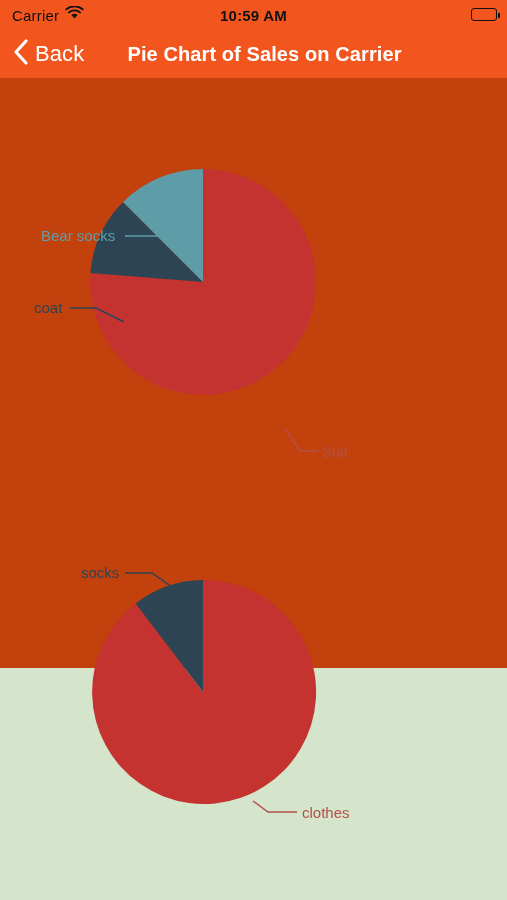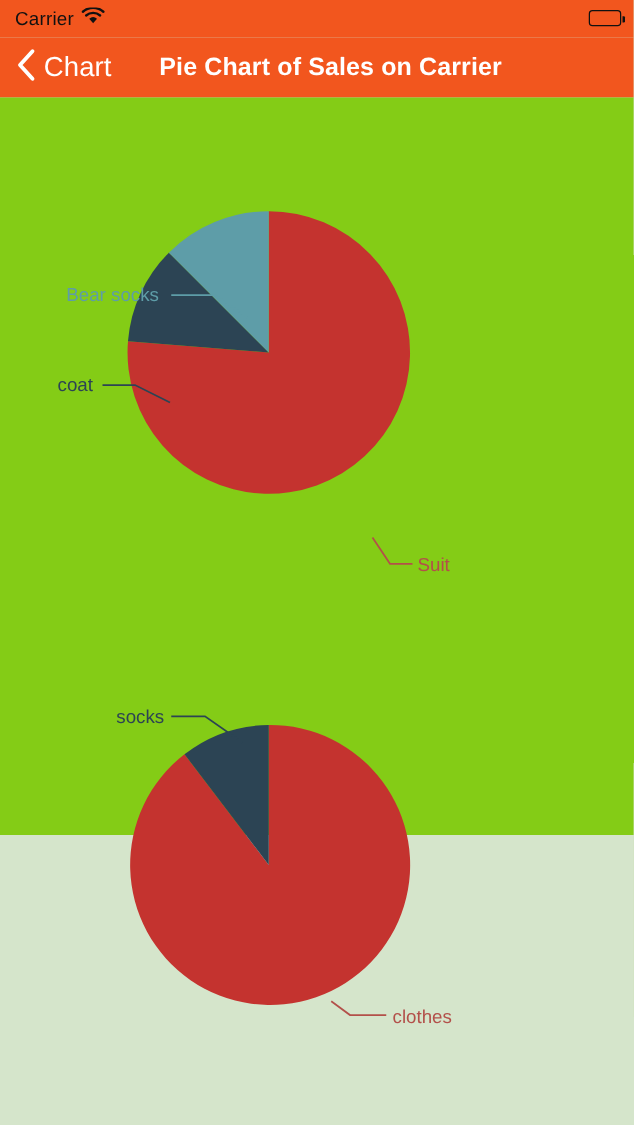--- a/index.html
+++ b/index.html
@@ -69,22 +69,21 @@
   .nav-title {
     position:absolute; left:0; right:0; text-align:center;
     color:#ffffff; font-size:20px; font-weight:700; letter-spacing:0.1px;
     padding-left:22px;
   }
 
   
   .content {
     position:absolute; top:78px; left:0;
     width:507px; height:590px;
-    background:#84cc16;
-    padding-left:12px;
+    background:#c2410c;
   }
   .chart-svg { display:block; }
   .pie-label {
     font-family:"Liberation Sans", sans-serif;
     font-size:15px;
   }
   .leader { fill:none; stroke-width:1.4; }
 </style>
 </head>
 <body>
@@ -95,36 +94,37 @@
     <div class="status-left">
       <span class="carrier-label">Carrier</span>
       <span class="wifi-icon">
         <svg width="19" height="14" viewBox="0 0 19 14">
           <path d="M9.5 12.6 L6.4 8.9 a4.9 4.9 0 0 1 6.2 0 Z" fill="#111"></path>
           <path d="M3.9 6.4 a8.6 8.6 0 0 1 11.2 0" fill="none" stroke="#111" stroke-width="1.9" stroke-linecap="round"></path>
           <path d="M1.3 3.4 a12.5 12.5 0 0 1 16.4 0" fill="none" stroke="#111" stroke-width="1.9" stroke-linecap="round"></path>
         </svg>
       </span>
     </div>
+    <div class="status-time">10:59 AM</div>
     <div class="status-right">
       <span class="battery-shell">
         <span class="battery-fill"></span>
         <span class="battery-cap"></span>
       </span>
     </div>
   </div>
 
   <div class="nav-bar">
     <div class="back-button">
       <span class="chevron-left">
         <svg width="16" height="26" viewBox="0 0 16 26">
           <path d="M13 2 L3 13 L13 24" fill="none" stroke="#ffffff" stroke-width="3.1" stroke-linecap="round" stroke-linejoin="round"></path>
         </svg>
       </span>
-      <span class="back-label">Chart</span>
+      <span class="back-label">Back</span>
     </div>
     <div class="nav-title">Pie Chart of Sales on Carrier</div>
   </div>
 
   <div class="content">
     <svg class="chart-svg" width="507" height="822" viewBox="0 0 507 822">
 
       <g>
 
         <path d="M 203 204 L 203 91 A 113 113 0 1 1 90.4 194.9 Z" fill="#c4332f"></path>

